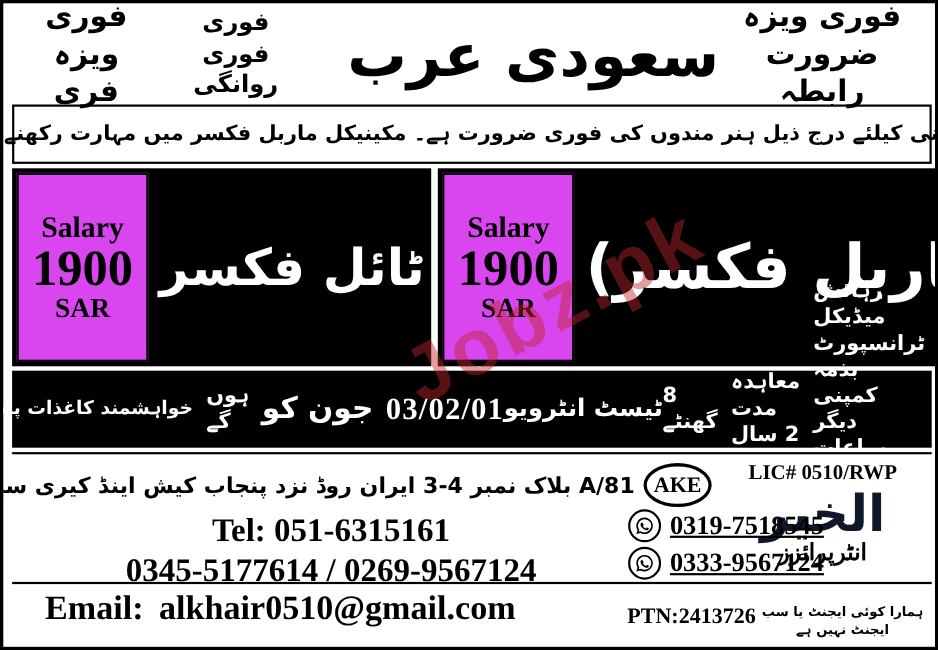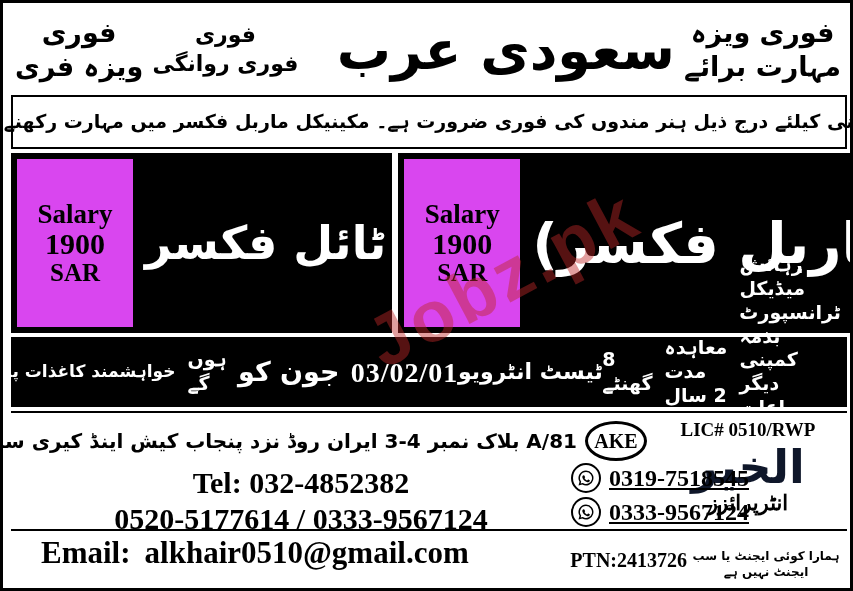--- a/index.html
+++ b/index.html
@@ -124,21 +124,21 @@
   }
   .salary-word {
     font-family: "Liberation Serif", serif;
     font-weight: bold;
     font-size: 27px;
     line-height: 1.05;
   }
   .salary-num {
     font-family: "Liberation Serif", serif;
     font-weight: bold;
-    font-size: 30px;
+    font-size: 46px;
     line-height: 1.05;
     text-align: center;
   }
   .salary-cur {
     font-family: "Liberation Serif", serif;
     font-weight: bold;
     font-size: 25px;
     line-height: 1.05;
   }
   .trade-name {
@@ -381,21 +381,21 @@
     line-height: 1.3;
   }
 </style>
 </head>
 <body>
 
 <div class="ad">
 
   <div class="headline-band">
     <div class="hl-right-urdu" style="white-space:pre-line;">فوری ویزہ
-مہارت برائے</div>
+ضرورت رابطہ</div>
     <div class="hl-main">سعودی عرب</div>
     <div class="hl-sub" style="white-space:pre-line;">فوری
 فوری روانگی</div>
     <div class="hl-left-urdu" style="white-space:pre-line;">فوری
 ویزہ فری</div>
   </div>
 
   <div class="subhead">
     <div class="subhead-text">سعودی عرب کی مشہور معروف کمپنی کیلئے درج ذیل ہنر مندوں کی فوری ضرورت ہے۔ مکینیکل ماربل فکسر میں مہارت رکھنے والے افراد اپنی CV ہمیں سینڈ کریں</div>
   </div>
@@ -445,22 +445,22 @@
       <div class="brand-urdu">الخیر</div>
       <div class="brand-sub">انٹرپرائزز</div>
     </div>
 
     <div class="addr-row">
       <div class="logo-oval">AKE</div>
       <div class="addr-text">81/A بلاک نمبر 4-3 ایران روڈ نزد پنجاب کیش اینڈ کیری سیٹلائٹ ٹاؤن راولپنڈی</div>
     </div>
 
     <div class="phones">
-      <div class="tel-line">Tel: 032-4852382</div>
-      <div class="tel-line">0520-5177614 / 0333-9567124</div>
+      <div class="tel-line">Tel: 051-6315161</div>
+      <div class="tel-line">0345-5177614 / 0269-9567124</div>
     </div>
 
     <div class="wa-col">
       <div class="wa-row">
         <span class="wa-icon">
           <svg width="18" height="18" viewBox="0 0 24 24" aria-hidden="true">
             <path fill="#000" d="M12 2a10 10 0 0 0-8.6 15.1L2 22l5-1.3A10 10 0 1 0 12 2zm0 2a8 8 0 1 1-4.2 14.8l-.3-.2-2.6.7.7-2.5-.2-.3A8 8 0 0 1 12 4zm-3.3 4.2c-.2 0-.5 0-.7.3-.3.3-.9.9-.9 2.1s.9 2.4 1 2.6c.1.2 1.7 2.7 4.2 3.7 2 .8 2.4.6 2.9.6.5 0 1.5-.6 1.7-1.2.2-.6.2-1.1.1-1.2l-.6-.3s-1.2-.6-1.4-.7c-.2-.1-.4-.1-.5.1l-.7.9c-.1.2-.3.2-.5.1-.2-.1-1-.4-1.9-1.2-.7-.6-1.2-1.4-1.3-1.6-.1-.2 0-.4.1-.5l.4-.5c.1-.2.2-.3.2-.5 0-.2 0-.3-.1-.4l-.7-1.6c-.2-.4-.4-.4-.5-.4h-.5z"></path>
           </svg>
         </span>
         <span class="wa-num">0319-7518545</span>

